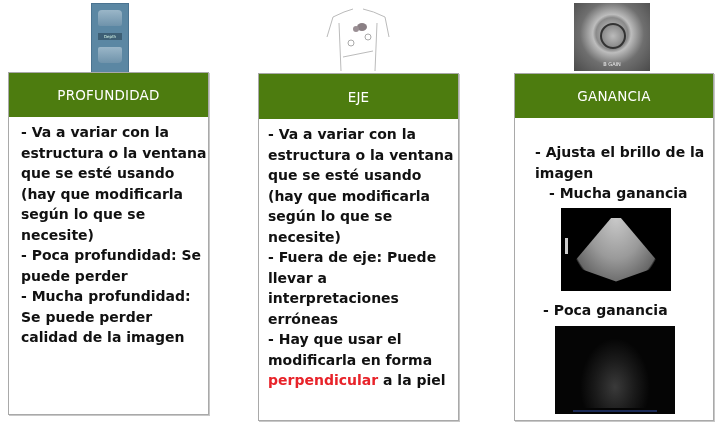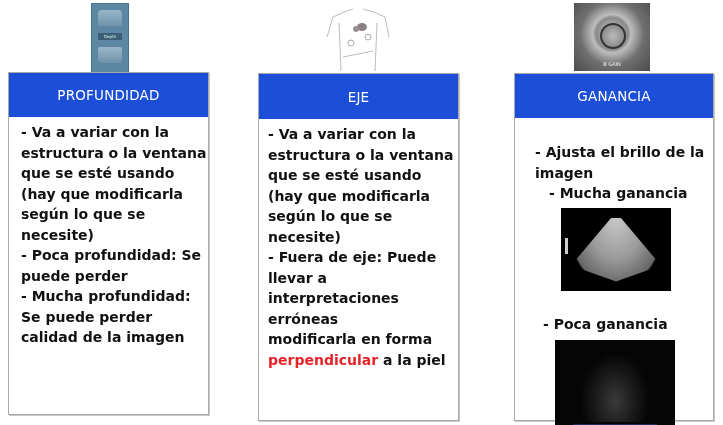--- a/index.html
+++ b/index.html
@@ -3,21 +3,21 @@
 <meta charset="utf-8">
 <style>
   html, body { margin: 0; padding: 0; }
   body {
     width: 723px; height: 425px; background: #ffffff; position: relative; overflow: hidden;
     font-family: "DejaVu Sans", "Liberation Sans", sans-serif;
   }
   .icon-img { position: absolute; }
   .box { position: absolute; background: #fff; border: 1px solid #a9a9a9; box-shadow: 1px 1px 0 #c8c8c8; box-sizing: border-box; }
   .box-header {
-    background: #1d4ed8; color: #fff; text-align: center;
+    background: #4d7c0f; color: #fff; text-align: center;
     font-size: 13.5px; letter-spacing: 0.2px;
     display: flex; align-items: center; justify-content: center;
   }
   .box-body {
     color: #111; font-size: 14px; font-weight: bold; line-height: 20.5px;
     padding: 5px 8px 0 12px;
   }
   .line { display: block; white-space: nowrap; }
   .hl { color: #e8232a; }
   .us { display: block; margin: 0 auto; position: relative; overflow: hidden; }
@@ -76,36 +76,37 @@
     <span class="line">- Va a variar con la</span>
     <span class="line">estructura o la ventana</span>
     <span class="line">que se esté usando</span>
     <span class="line">(hay que modificarla</span>
     <span class="line">según lo que se</span>
     <span class="line">necesite)</span>
     <span class="line">- Fuera de eje: Puede</span>
     <span class="line">llevar a</span>
     <span class="line">interpretaciones</span>
     <span class="line">erróneas</span>
+    <span class="line">- Hay que usar el</span>
     <span class="line">modificarla en forma</span>
     <span class="line"><span class="hl">perpendicular</span><span> a la piel</span></span>
   </div>
 </div>
 
 <div class="box" style="left:514px;top:73px;width:200px;height:348px;">
   <div class="box-header" style="height:44px;">
     <span>GANANCIA</span>
   </div>
   <div class="box-body" style="padding-left:20px;padding-top:24px;">
     <span class="line">- Ajusta el brillo de la</span>
     <span class="line">imagen</span>
     <span class="line" style="padding-left:14px;">- Mucha ganancia</span>
     <div class="us" style="width:110px;height:83px;background:#000;margin:4px 0 0 26px;">
       <div style="position:absolute;left:10px;top:10px;width:90px;height:64px;background:radial-gradient(ellipse at 50% 0%,#c9c9c9 0,#9a9a9a 45%,#666 75%,#000 78%);clip-path:polygon(45% 0,55% 0,100% 75%,50% 100%,0 75%);"></div>
       <div style="position:absolute;left:4px;top:30px;width:3px;height:16px;background:#ccc;"></div>
     </div>
-    <span class="line" style="padding-left:8px;margin-top:23px;">- Poca ganancia</span>
+    <span class="line" style="padding-left:8px;margin-top:9px;">- Poca ganancia</span>
     <div class="us" style="width:120px;height:88px;background:#050505;margin:6px 0 0 20px;">
       <div style="position:absolute;left:25px;top:12px;width:70px;height:70px;background:radial-gradient(ellipse at 50% 70%,#3a3a3a 0,#1a1a1a 40%,#050505 70%);"></div>
       <div style="position:absolute;left:18px;bottom:2px;width:84px;height:2px;background:#1b2a55;"></div>
     </div>
   </div>
 </div>
 
 </body></html>

